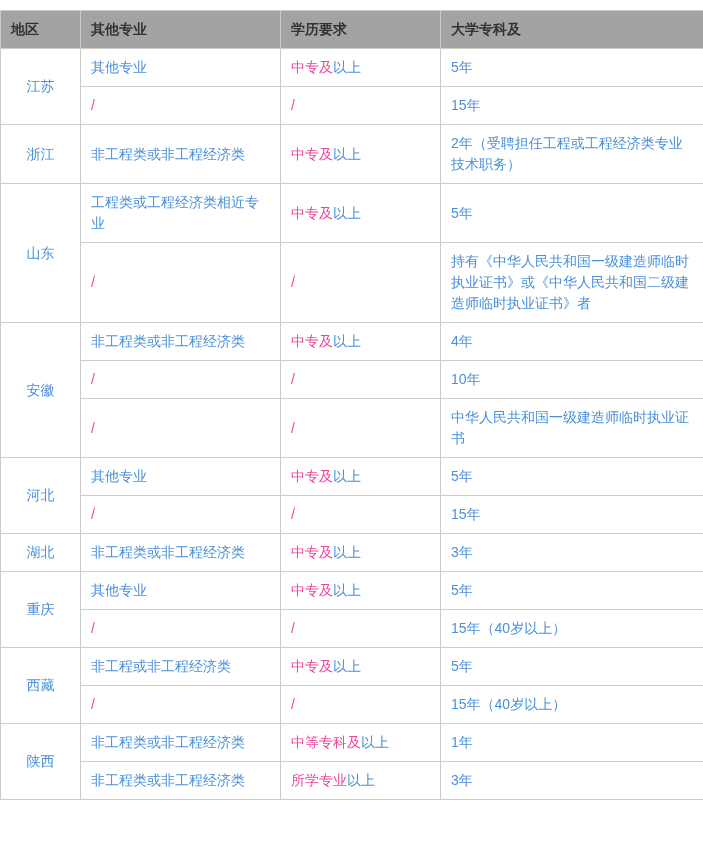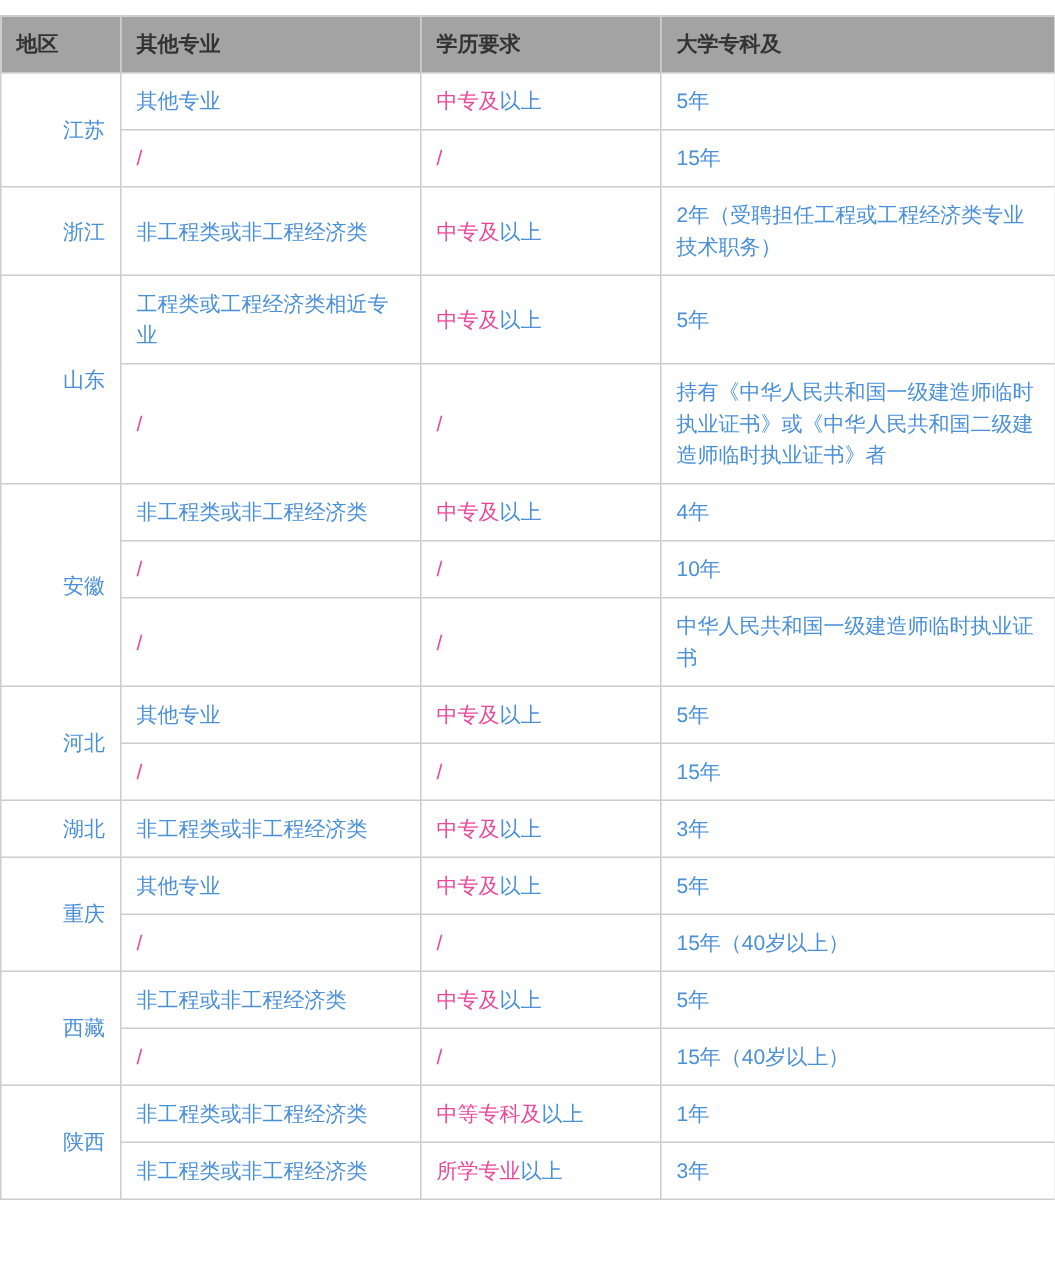--- a/index.html
+++ b/index.html
@@ -35,21 +35,21 @@
       font-size: 14px;
       color: #333;
     }
     tbody td {
       background-color: #fff;
       font-size: 14px;
     }
     .region-cell {
       color: #4a90d9;
       font-size: 14px;
-      text-align: right;
+      text-align: center;
       vertical-align: middle;
     }
     .link-text {
       color: #4a90d9;
     }
     .plain-text {
       color: #ec4899;
     }
   </style>
 </head>

